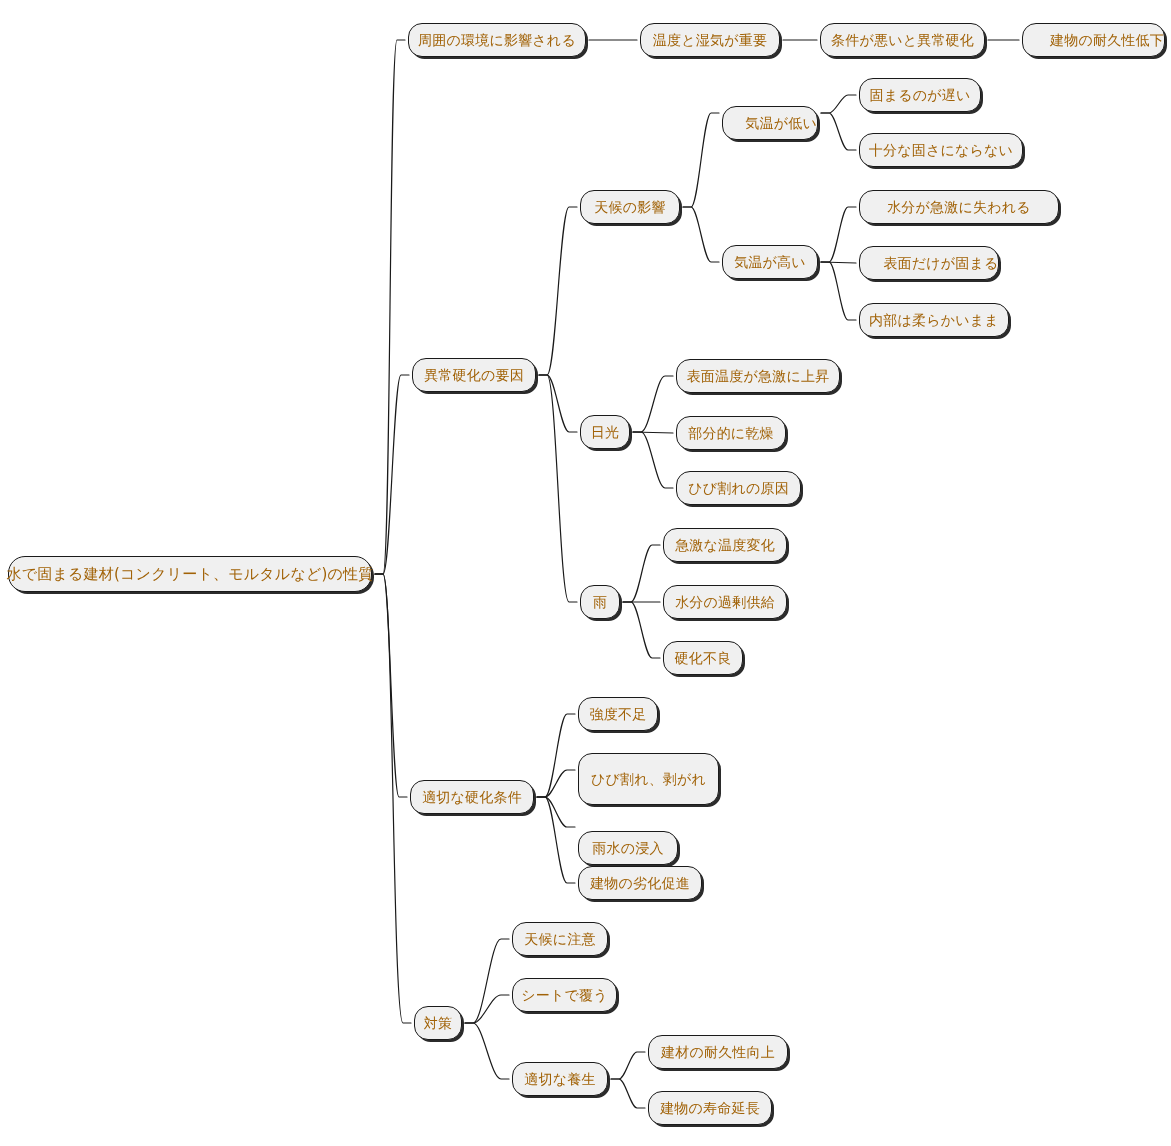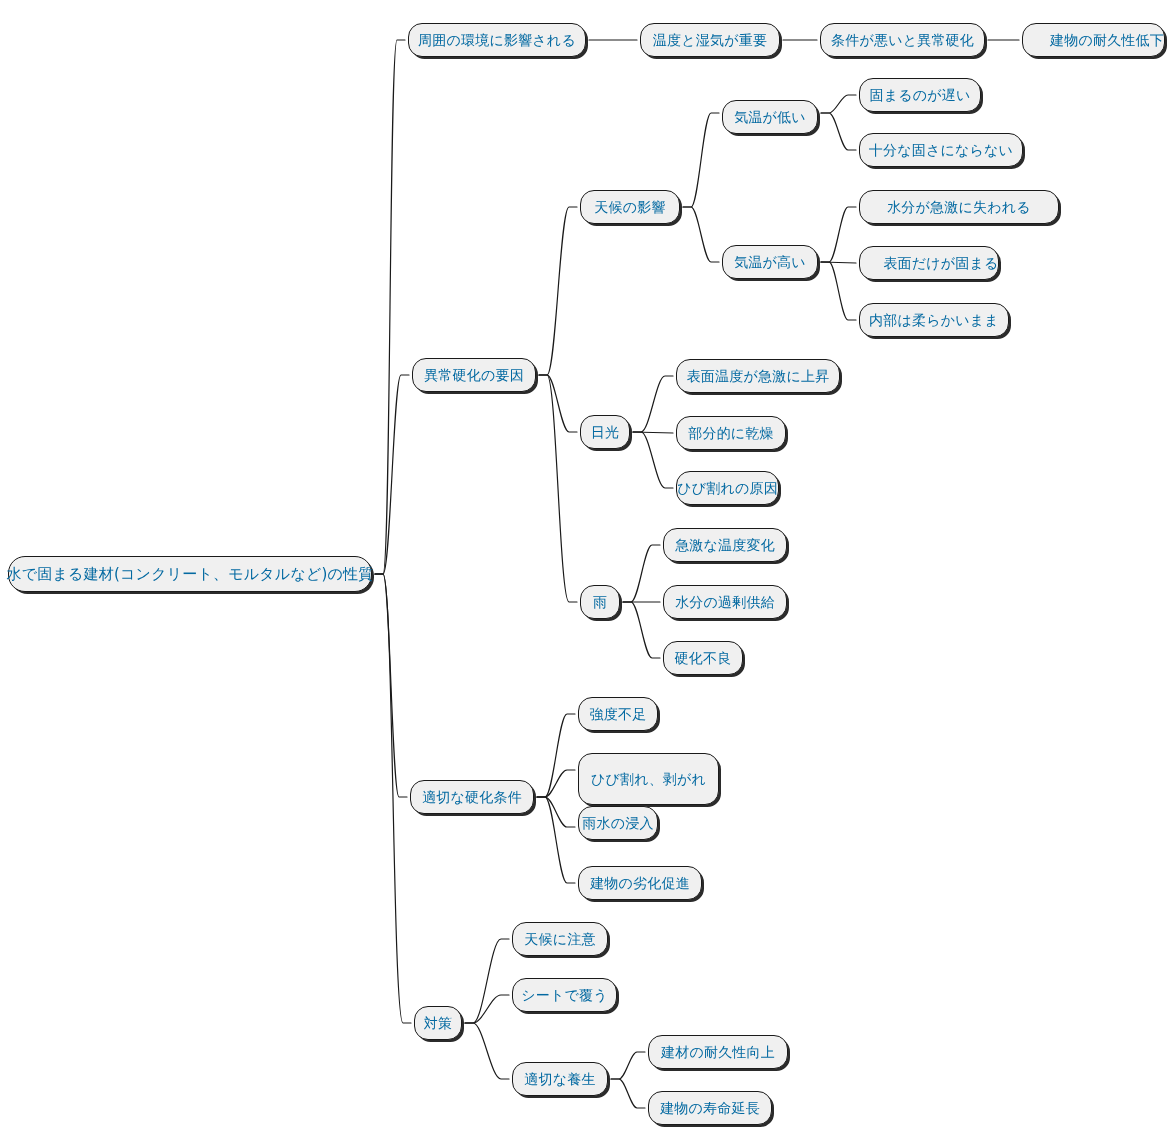--- a/index.html
+++ b/index.html
@@ -36,21 +36,21 @@
     position: absolute;
     box-sizing: border-box;
     display: flex;
     align-items: center;
     justify-content: center;
     background: #f0f0f0;
     border: 1.4px solid #1a1a1a;
     border-radius: 14px;
     box-shadow: 2.5px 2.5px 0 -0.5px #2b2b2b;
     white-space: nowrap;
-    color: #0369a1;
+    color: #a16207;
     line-height: 1;
   }
   .mm-node .mm-label {
     display: block;
     white-space: nowrap;
     letter-spacing: 0.2px;
   }
   .mm-node.root {
     border-radius: 17px;
     font-size: 15px;
@@ -113,21 +113,21 @@
       </div>
       <div class="mm-node lvl4" style="left: 1022px; top: 23px; width: 143px; height: 34px; padding-left: 27px;">
         <span class="mm-label">建物の耐久性低下</span>
       </div>
       <div class="mm-node lvl1" style="left: 412px; top: 358px; width: 124px; height: 34px;">
         <span class="mm-label">異常硬化の要因</span>
       </div>
       <div class="mm-node lvl2" style="left: 580px; top: 190px; width: 100px; height: 34px;">
         <span class="mm-label">天候の影響</span>
       </div>
-      <div class="mm-node lvl3" style="left: 722px; top: 100px; width: 96px; height: 34px;">
+      <div class="mm-node lvl3" style="left: 722px; top: 106px; width: 96px; height: 34px; justify-content: flex-end;">
         <span class="mm-label">気温が低い</span>
       </div>
       <div class="mm-node lvl4" style="left: 859px; top: 78px; width: 122px; height: 34px;">
         <span class="mm-label">固まるのが遅い</span>
       </div>
       <div class="mm-node lvl4" style="left: 859px; top: 133px; width: 164px; height: 34px;">
         <span class="mm-label">十分な固さにならない</span>
       </div>
       <div class="mm-node lvl3" style="left: 722px; top: 245px; width: 96px; height: 34px;">
         <span class="mm-label">気温が高い</span>
@@ -143,21 +143,21 @@
       </div>
       <div class="mm-node lvl2" style="left: 580px; top: 415px; width: 50px; height: 34px;">
         <span class="mm-label">日光</span>
       </div>
       <div class="mm-node lvl3" style="left: 676px; top: 359px; width: 164px; height: 34px;">
         <span class="mm-label">表面温度が急激に上昇</span>
       </div>
       <div class="mm-node lvl3" style="left: 676px; top: 416px; width: 110px; height: 34px;">
         <span class="mm-label">部分的に乾燥</span>
       </div>
-      <div class="mm-node lvl3" style="left: 676px; top: 471px; width: 103px; height: 34px;">
+      <div class="mm-node lvl3" style="left: 676px; top: 471px; width: 125px; height: 34px;">
         <span class="mm-label">ひび割れの原因</span>
       </div>
       <div class="mm-node lvl2" style="left: 580px; top: 585px; width: 40px; height: 34px;">
         <span class="mm-label">雨</span>
       </div>
       <div class="mm-node lvl3" style="left: 663px; top: 528px; width: 124px; height: 34px;">
         <span class="mm-label">急激な温度変化</span>
       </div>
       <div class="mm-node lvl3" style="left: 663px; top: 585px; width: 124px; height: 34px;">
         <span class="mm-label">水分の過剰供給</span>
@@ -167,21 +167,21 @@
       </div>
       <div class="mm-node lvl1" style="left: 410px; top: 780px; width: 124px; height: 34px;">
         <span class="mm-label">適切な硬化条件</span>
       </div>
       <div class="mm-node lvl2" style="left: 578px; top: 697px; width: 80px; height: 34px;">
         <span class="mm-label">強度不足</span>
       </div>
       <div class="mm-node lvl2" style="left: 578px; top: 753px; width: 141px; height: 52px;">
         <span class="mm-label">ひび割れ、剥がれ</span>
       </div>
-      <div class="mm-node lvl2" style="left: 578px; top: 806px; width: 80px; height: 34px;">
+      <div class="mm-node lvl2" style="left: 578px; top: 831px; width: 100px; height: 34px;">
         <span class="mm-label">雨水の浸入</span>
       </div>
       <div class="mm-node lvl2" style="left: 578px; top: 866px; width: 124px; height: 34px;">
         <span class="mm-label">建物の劣化促進</span>
       </div>
       <div class="mm-node lvl1" style="left: 414px; top: 1006px; width: 48px; height: 34px;">
         <span class="mm-label">対策</span>
       </div>
       <div class="mm-node lvl2" style="left: 512px; top: 922px; width: 96px; height: 34px;">
         <span class="mm-label">天候に注意</span>

